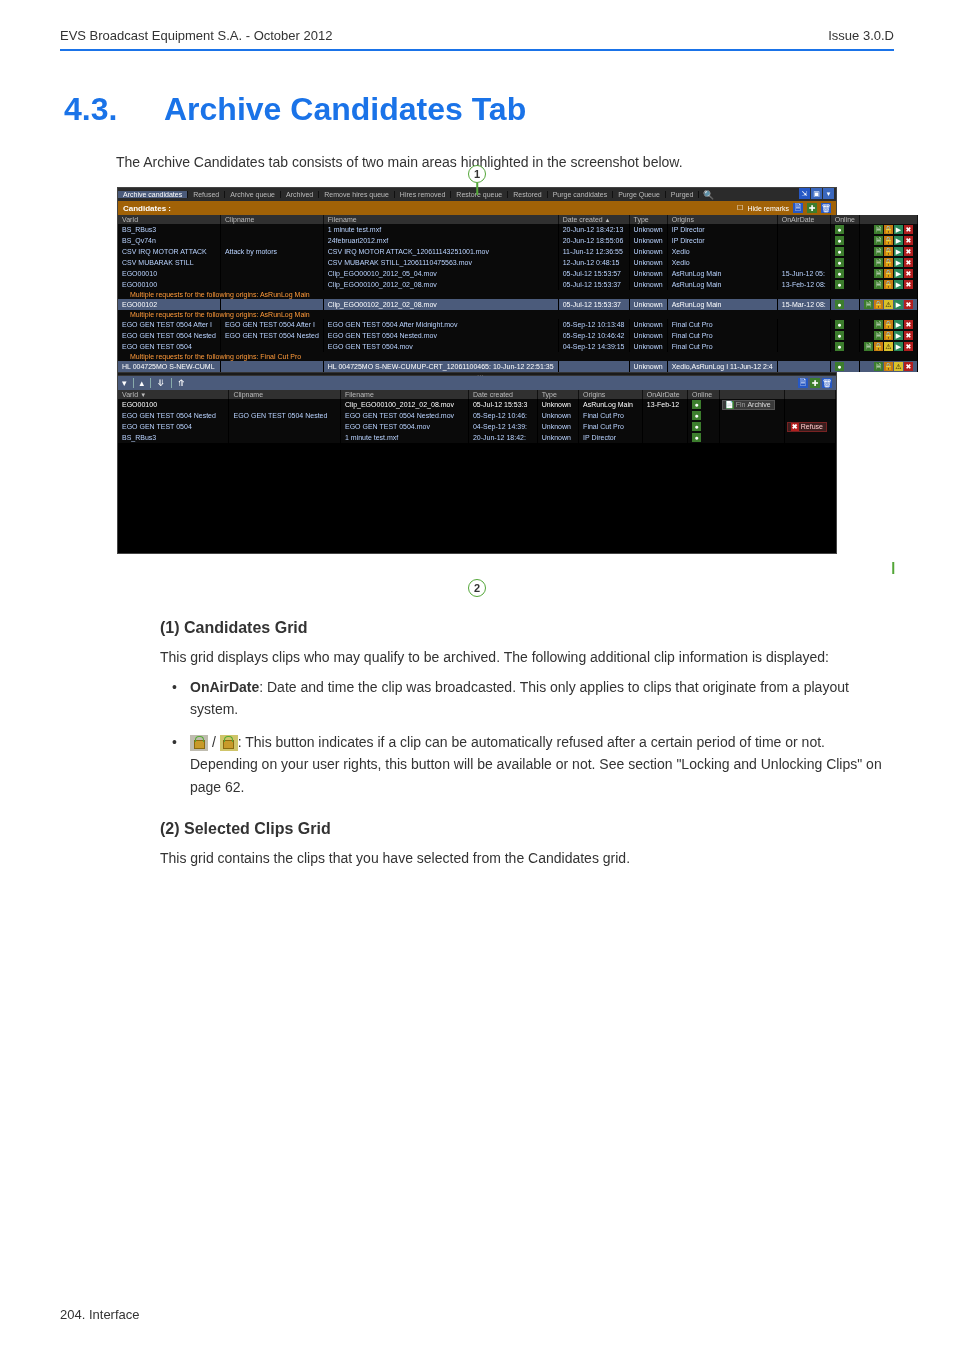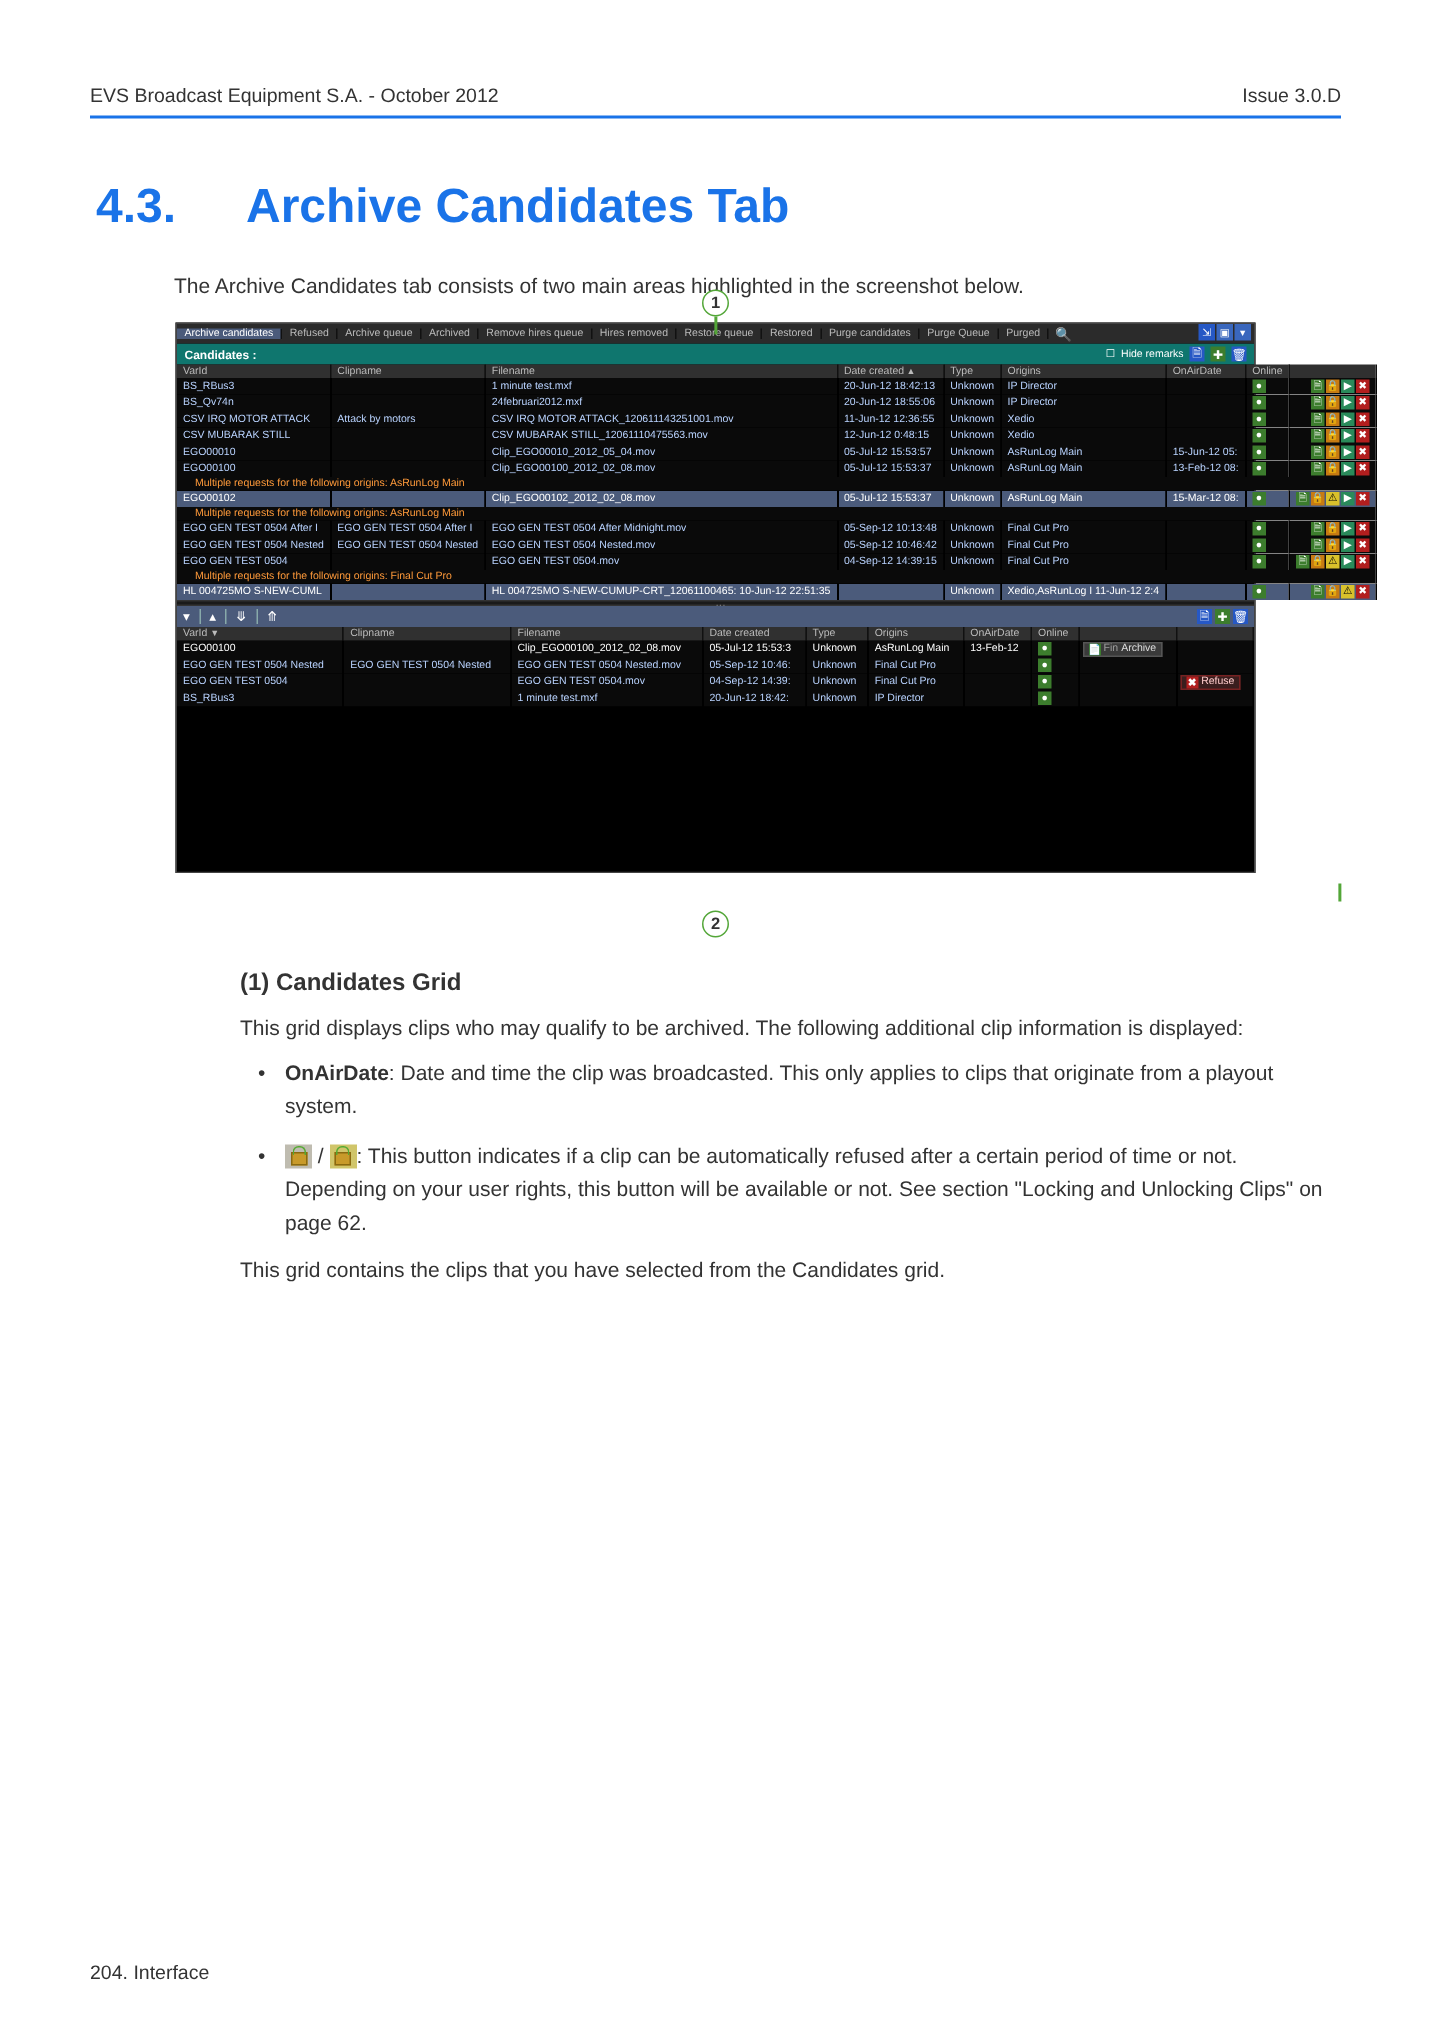--- a/index.html
+++ b/index.html
@@ -6,21 +6,21 @@
   html, body { margin: 0; padding: 0; }
   body {
     font-family: Arial, Helvetica, sans-serif;
     background: #fff;
     color: #333;
     width: 954px;
   }
   .page {
     width: 954px;
     min-height: 1350px;
-    padding: 56px 60px 30px 60px;
+    padding: 28px 60px 30px 60px;
     position: relative;
   }
   .header {
     display: flex;
     justify-content: space-between;
     font-size: 13px;
     color: #333;
     padding-bottom: 6px;
     border-bottom: 2px solid #1a73e8;
   }
@@ -92,21 +92,21 @@
   .tabs-bar .right-icons {
     position: absolute;
     right: 2px; top: 0;
     display: flex;
     gap: 1px;
   }
   .ri-box { width: 11px; height: 11px; background:#2658c5; display:flex; align-items:center; justify-content:center; font-size:7px; color:#fff; }
   .ri-box.blue2 { background:#3a67bd; }
 
   .panel-header {
-    background: #0f766e;
+    background: #a16207;
     color: #fff;
     font-weight: bold;
     font-size: 8px;
     padding: 2px 5px;
     display: flex;
     justify-content: space-between;
     align-items: center;
   }
   .panel-header .rh { display: flex; align-items: center; gap: 4px; font-weight: normal; font-size: 7px; }
   .hdr-icon { width: 10px; height: 10px; display:flex; align-items:center; justify-content:center; font-size:8px; }
@@ -588,19 +588,20 @@
   <p class="body">This grid displays clips who may qualify to be archived. The following additional clip information is displayed:</p>
   <ul class="body">
     <li>
       <span class="bold">OnAirDate</span><span>: Date and time the clip was broadcasted. This only applies to clips that originate from a playout system.</span>
     </li>
     <li>
       <span class="inline-icon locked"></span><span> / </span><span class="inline-icon unlocked"></span><span>: This button indicates if a clip can be automatically refused after a certain period of time or not. Depending on your user rights, this button will be available or not. See section "Locking and Unlocking Clips" on page 62.</span>
     </li>
   </ul>
 
+  <h2 class="sub">(2) Selected Clips Grid</h2>
   <p class="body">This grid contains the clips that you have selected from the Candidates grid.</p>
 
   <div class="footer">
     <span>20</span>
     <span>4. Interface</span>
   </div>
 </div>
 
 </body></html>

